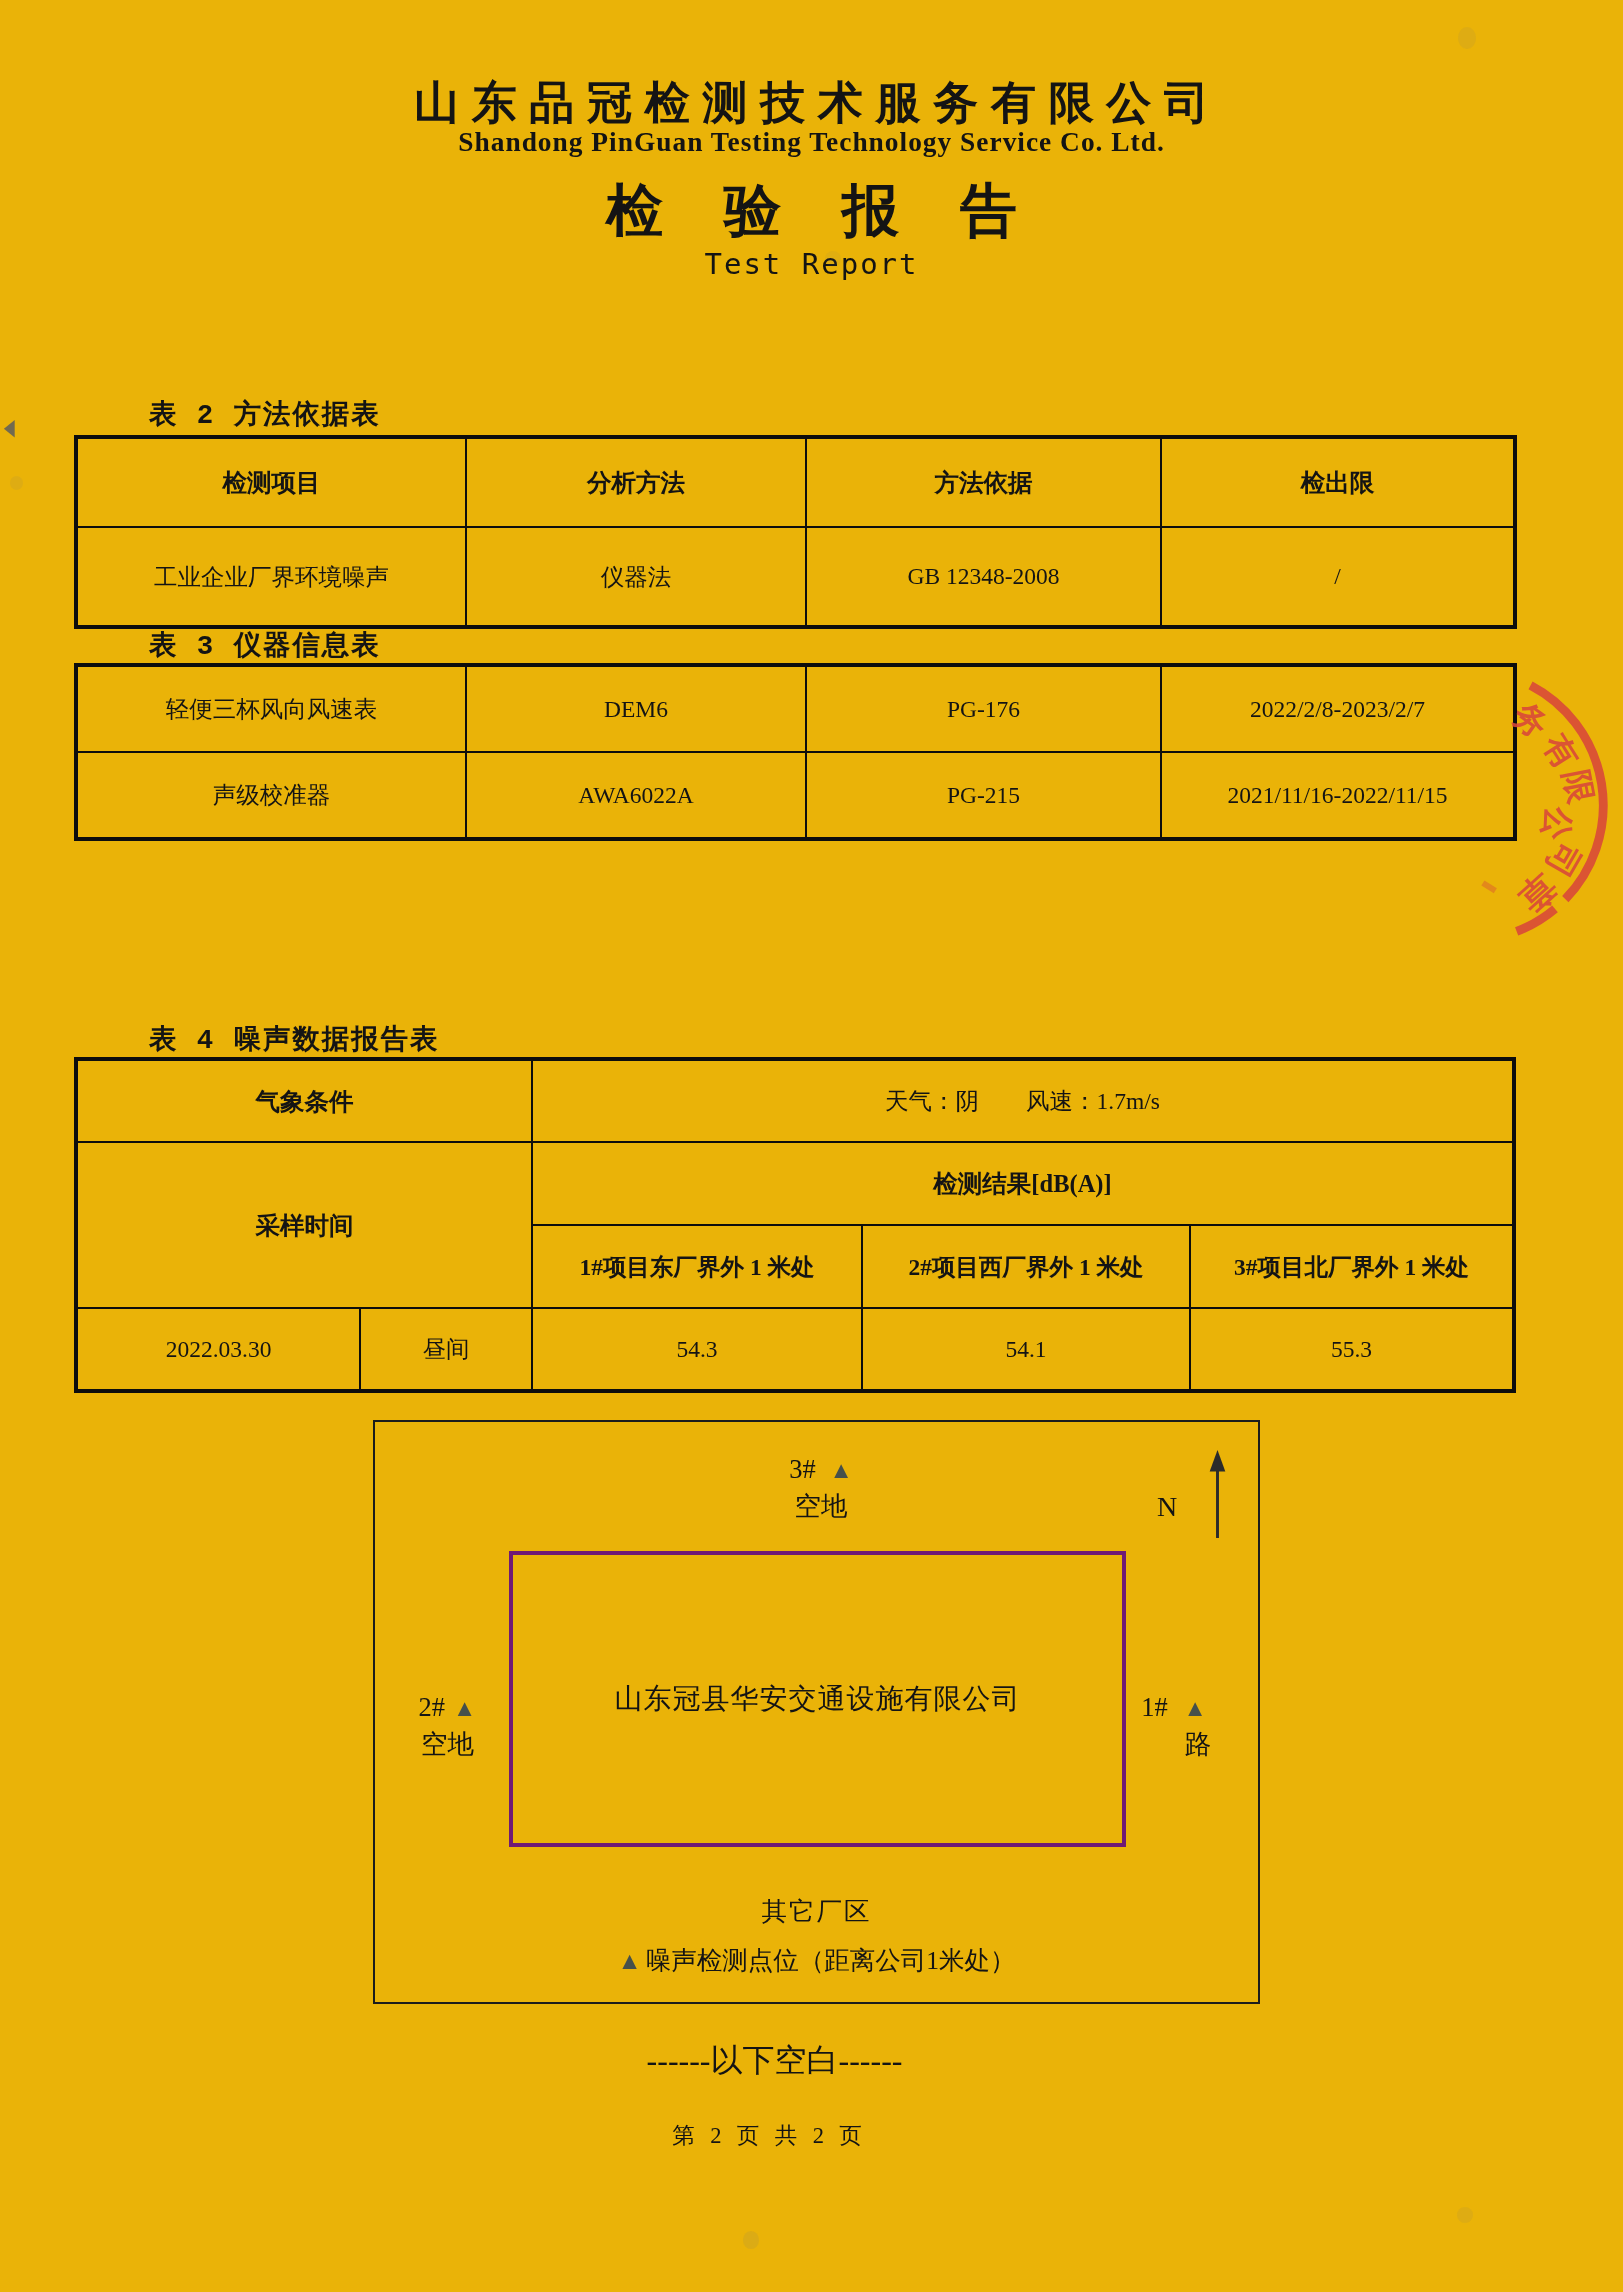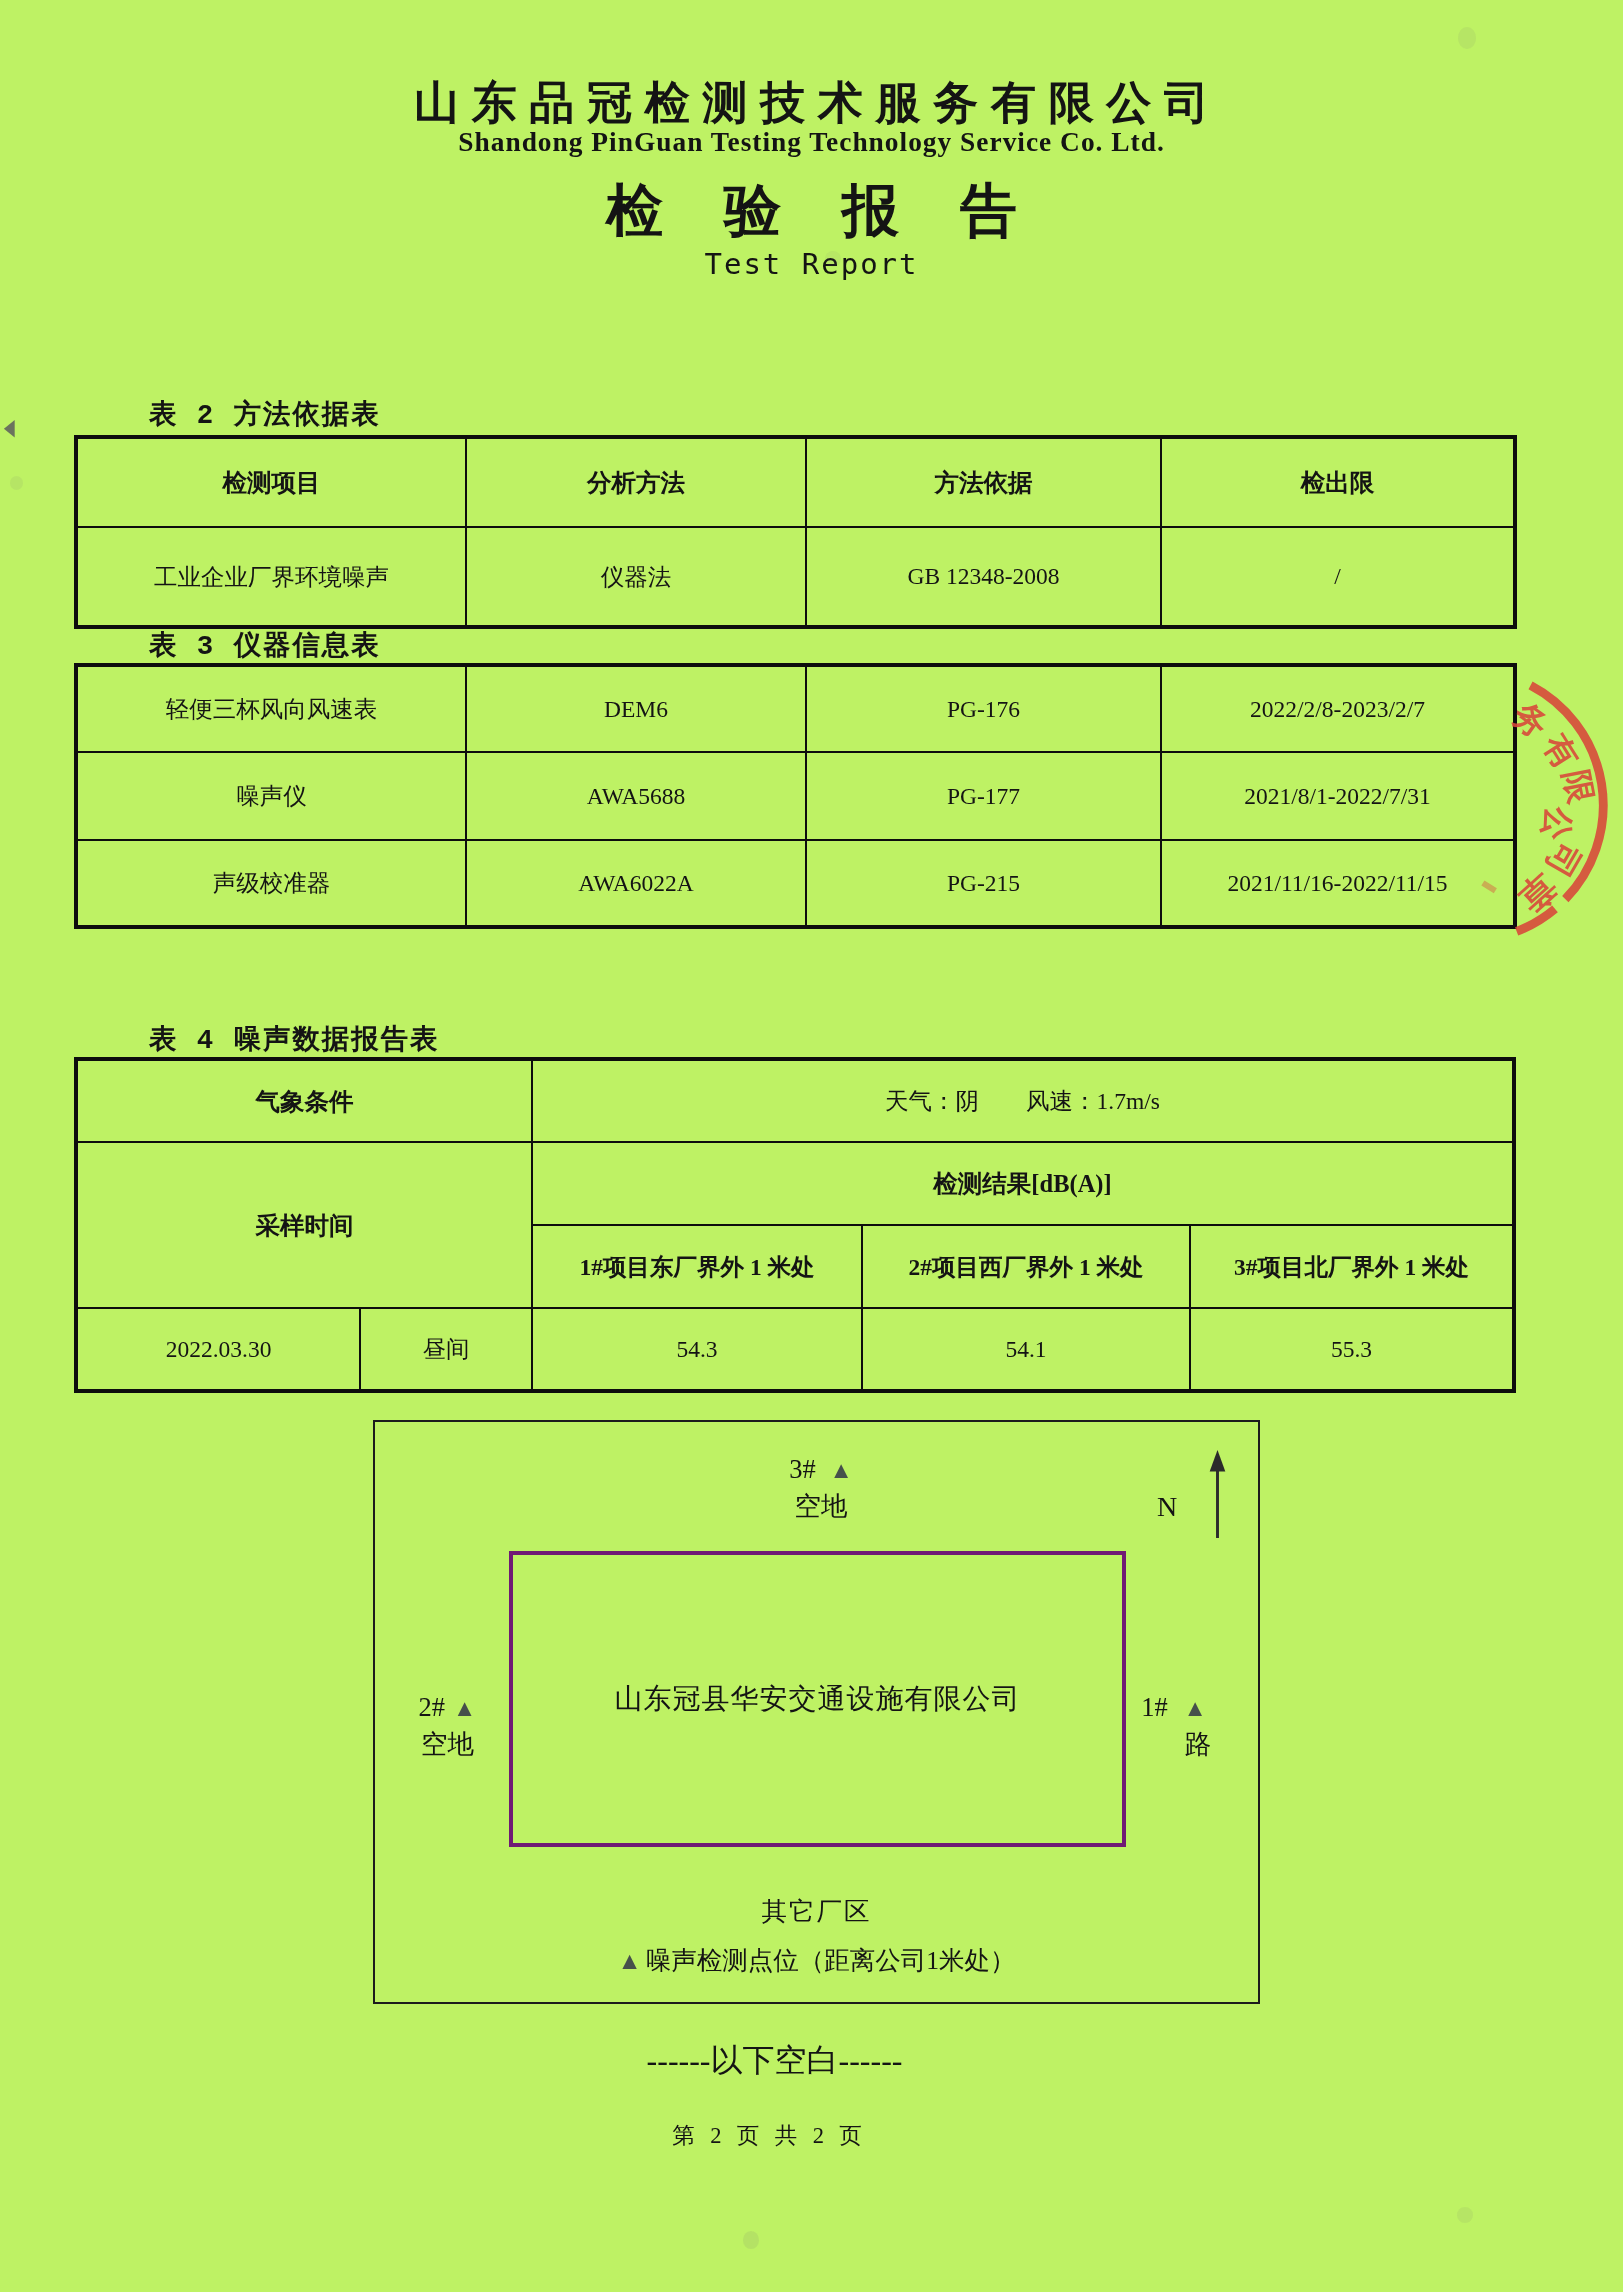--- a/index.html
+++ b/index.html
@@ -1,19 +1,19 @@
 <!DOCTYPE html>
 <html><head>
 <meta charset="utf-8">
 <style>
   * { margin:0; padding:0; box-sizing:border-box; }
   html,body { background:#9a9a9a; }
   .page {
     position:relative; width:1623px; height:2293px; margin:0 auto;
-    background:#bef264; color:#141414; overflow:hidden;
+    background:#eab308; color:#141414; overflow:hidden;
     font-family:"Liberation Serif","DejaVu Serif",serif;
   }
   .abs { position:absolute; }
   .ctr { left:0; width:100%; text-align:center; }
 
   .company-cn { top:73px; font-size:45px; font-weight:700; }
   .company-cn span { letter-spacing:12.7px; margin-right:-12.7px; }
   .company-en { top:127px; font-size:27.4px; font-weight:700; letter-spacing:1px; }
   .report-cn { top:173px; font-size:57px; font-weight:600; }
   .report-cn span { letter-spacing:61px; margin-right:-61px; }
@@ -113,26 +113,20 @@
         <col style="width:355px">
         <col style="width:354px">
       </colgroup>
     <tbody>
     <tr style="height:87px">
       <td>轻便三杯风向风速表</td>
       <td>DEM6</td>
       <td>PG-176</td>
       <td>2022/2/8-2023/2/7</td>
     </tr>
-    <tr style="height:88px">
-      <td>噪声仪</td>
-      <td>AWA5688</td>
-      <td>PG-177</td>
-      <td>2021/8/1-2022/7/31</td>
-    </tr>
     <tr style="height:87px">
       <td>声级校准器</td>
       <td>AWA6022A</td>
       <td>PG-215</td>
       <td>2021/11/16-2022/11/15</td>
     </tr>
   </tbody>
     </table>
 
   <div class="abs tbl-label" id="lbl4">表 4 噪声数据报告表</div>

